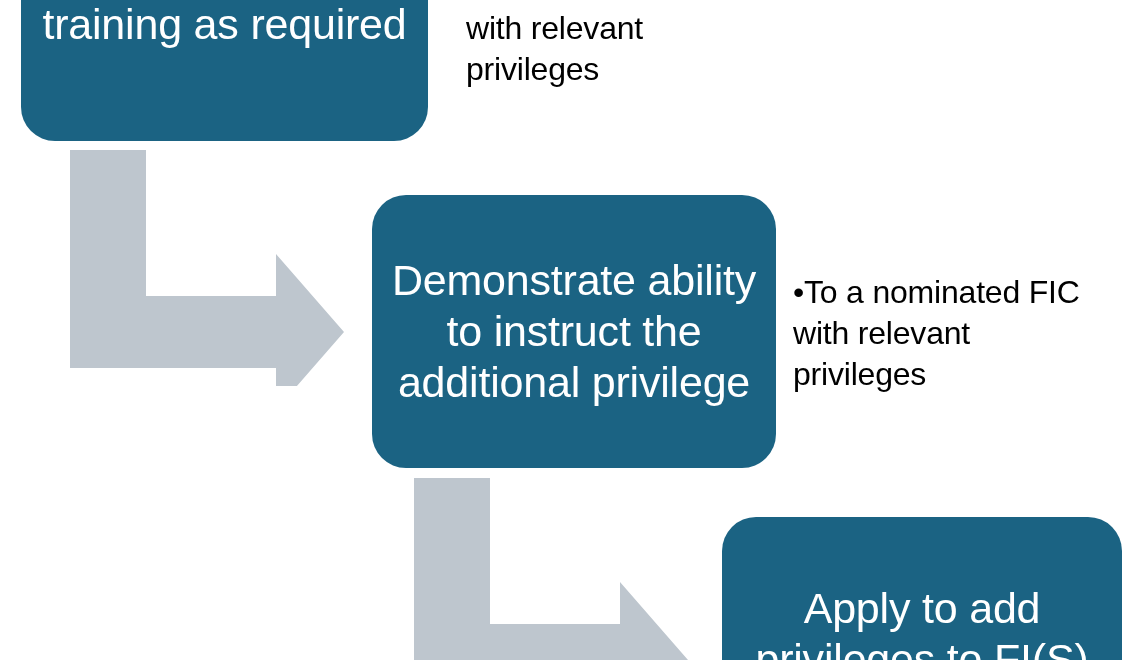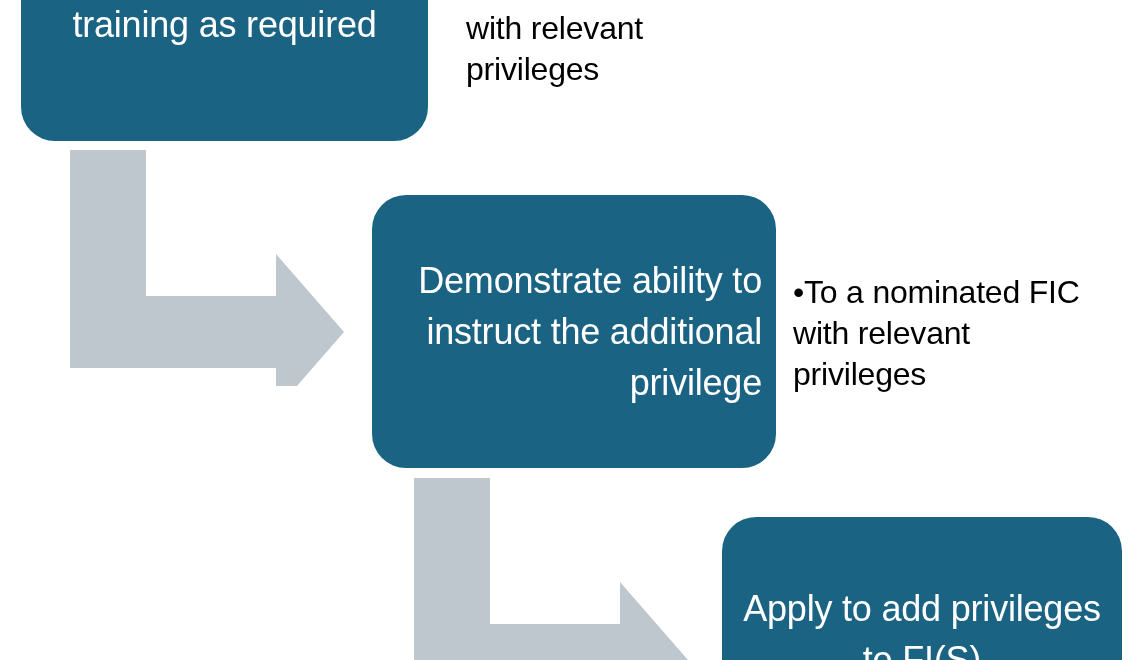--- a/index.html
+++ b/index.html
@@ -28,21 +28,21 @@
     background: #1B6383;
     border-radius: 34px;
     color: #ffffff;
     display: flex;
     align-items: center;
     justify-content: center;
     text-align: center;
     overflow: hidden;
   }
   .proc-box .box-text {
-    font-size: 36px;
+    font-size: 43px;
     line-height: 51px;
     font-weight: 400;
     letter-spacing: -0.2px;
     color: #ffffff;
     padding: 0 14px;
   }
 
   
   #box-step-1 {
     left: 21px;
@@ -53,21 +53,20 @@
   #box-step-1 .box-text {
     width: 100%;
   }
 
   
   #box-step-2 {
     left: 372px;
     top: 195px;
     width: 404px;
     height: 273px;
-    text-align: right;
   }
 
   
   #box-step-3 {
     left: 722px;
     top: 517px;
     width: 400px;
     height: 233px;
   }
   #box-step-3 .box-text {

